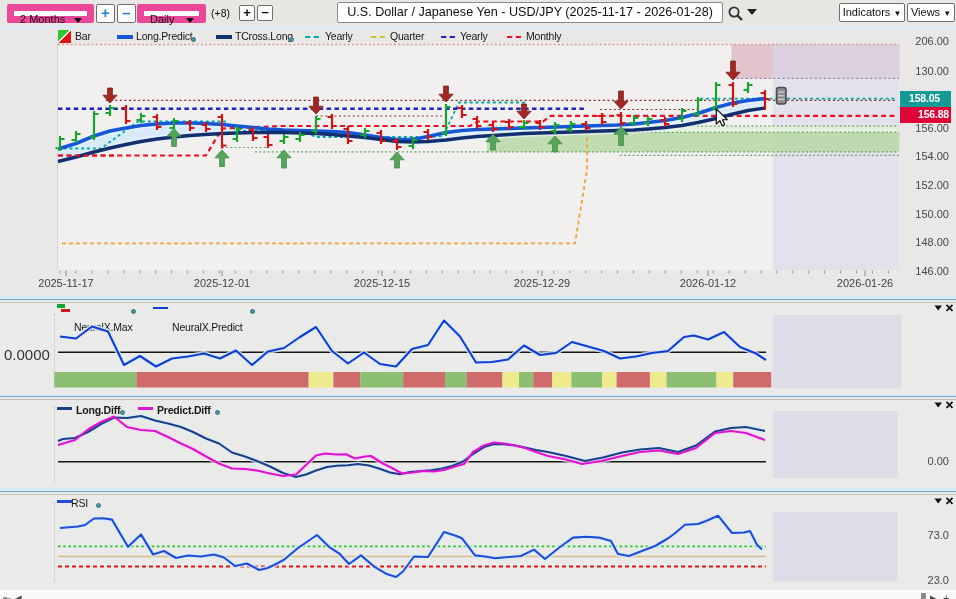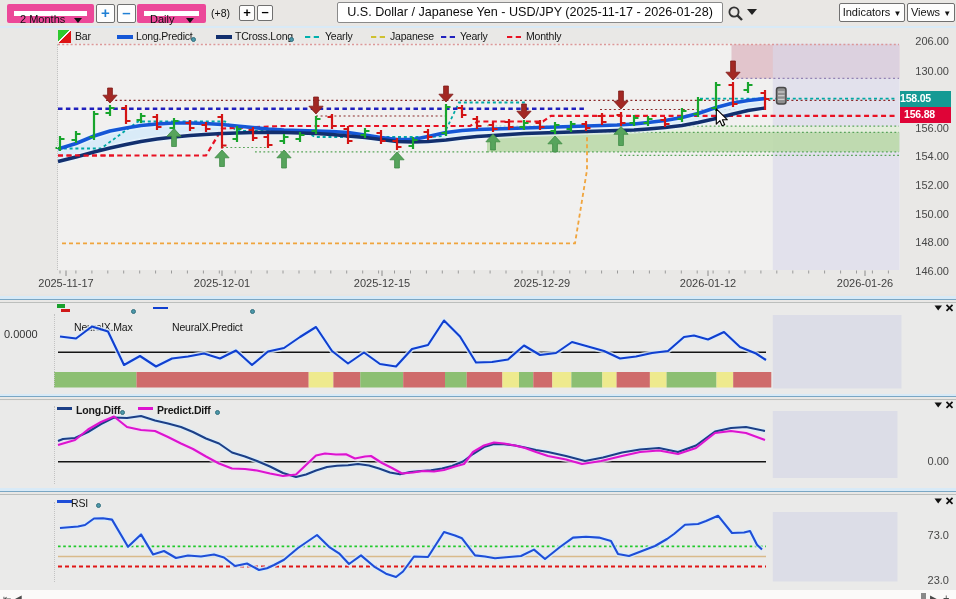--- a/index.html
+++ b/index.html
@@ -46,21 +46,21 @@
 <span class="lt" style="left:75px">Bar</span>
 <span style="position:absolute;left:117px;top:34.5px;width:16px;height:4px;background:#1557d6"></span>
 <span class="lt" style="left:136px">Long.Predict</span>
     <span style="position:absolute;left:191px;top:37px;width:5px;height:5px;border-radius:50%;background:#4b97a9;border:1px solid #33707f"></span>
 <span style="position:absolute;left:216px;top:34.5px;width:16px;height:4px;background:#122f6e"></span>
 <span class="lt" style="left:235px">TCross.Long</span>
     <span style="position:absolute;left:289px;top:37px;width:5px;height:5px;border-radius:50%;background:#4b97a9;border:1px solid #33707f"></span>
 <span class="ld" style="left:305px;border-top:2.5px dashed #00b0ad"></span>
 <span class="lt" style="left:325px">Yearly</span>
 <span class="ld" style="left:371px;border-top:2.5px dashed #cfc12f"></span>
-<span class="lt" style="left:390px">Japanese</span>
+<span class="lt" style="left:390px">Quarter</span>
 <span class="ld" style="left:441px;border-top:2.5px dashed #2121bd"></span>
 <span class="lt" style="left:460px">Yearly</span>
 <span class="ld" style="left:507px;border-top:2.5px dashed #e81123"></span>
 <span class="lt" style="left:526px">Monthly</span>
 
 <svg style="top:28px" width="956" height="266" viewBox="0 0 956 266">
 <rect x="58" y="15.5" width="842" height="226.5" fill="#f1f0ef"></rect>
 <rect x="731.5" y="16.5" width="168" height="34" fill="#c56e86" fill-opacity="0.33"></rect>
 <rect x="772.8" y="15.5" width="126.7" height="226.5" fill="#d8d9ea" fill-opacity="0.62"></rect>
 <rect x="487" y="98.2" width="412.5" height="6.1" fill="#e4f0da" fill-opacity="0.9"></rect>
@@ -251,22 +251,22 @@
 </svg>
 <div class="vdot" style="top:44px;height:226px"></div>
 <div class="plab" style="top:35px">206.00</div>
 <div class="plab" style="top:64.6px">130.00</div>
 <div class="plab" style="top:121.80000000000001px">156.00</div>
 <div class="plab" style="top:150.4px">154.00</div>
 <div class="plab" style="top:179px">152.00</div>
 <div class="plab" style="top:207.6px">150.00</div>
 <div class="plab" style="top:236.2px">148.00</div>
 <div class="plab" style="top:264.8px">146.00</div>
-<div style="position:absolute;left:900px;top:91px;width:51px;height:15.7px;background:#149a94;color:#fff;font-size:10.5px;font-weight:bold;letter-spacing:-0.2px;text-align:left;padding-right:2px;line-height:15.5px">158.05</div>
-<div style="position:absolute;left:900px;top:107px;width:51px;height:16px;background:#df0437;color:#fff;font-size:10.5px;font-weight:bold;letter-spacing:-0.2px;text-align:right;padding-right:16px;line-height:15.5px">156.88</div>
+<div style="position:absolute;left:900px;top:91px;width:51px;height:15.7px;background:#149a94;color:#fff;font-size:10.5px;font-weight:bold;letter-spacing:-0.2px;text-align:center;padding-right:2px;line-height:15.5px">158.05</div>
+<div style="position:absolute;left:900px;top:107px;width:51px;height:16px;background:#df0437;color:#fff;font-size:10.5px;font-weight:bold;letter-spacing:-0.2px;text-align:right;padding-right:2px;line-height:15.5px">156.88</div>
 
 <div class="sep" style="top:296px"></div>
 
 <div style="position:absolute;left:0;top:297px;width:956px;height:98px;background:#eaeae9"></div>
 
 <div style="position:absolute;left:57px;top:303px;width:14px;height:10px">
   <span style="position:absolute;left:0;top:1px;width:8px;height:3.5px;background:#18a02c"></span>
   <span style="position:absolute;left:4px;top:5.5px;width:9px;height:3.5px;background:#d01818"></span>
 </div>
 <span class="lt2" style="left:74px">NeuralX.Max</span>
@@ -293,21 +293,21 @@
 <rect x="571.4" y="75" width="30.9" height="15.5" fill="#8cbf72"></rect>
 <rect x="602.3" y="75" width="14.3" height="15.5" fill="#eeea8e"></rect>
 <rect x="616.6" y="75" width="33.3" height="15.5" fill="#cf6b6b"></rect>
 <rect x="649.9" y="75" width="16.7" height="15.5" fill="#eeea8e"></rect>
 <rect x="666.6" y="75" width="49.9" height="15.5" fill="#8cbf72"></rect>
 <rect x="716.5" y="75" width="16.7" height="15.5" fill="#eeea8e"></rect>
 <rect x="733.2" y="75" width="38.1" height="15.5" fill="#cf6b6b"></rect>
 <polyline points="60,39.5 76,41.5 92,29.5 108,34.5 124,68 140,59 156,69.5 172,61.5 188,59.5 204,56.5 220,61.5 236,53.5 252,68 268,54.5 284,51 300,40 316,30 332,54 348,66.5 364,55.5 380,67 396,69.5 412,52 428,48 444,23.5 460,39.5 476,65.5 492,65 508,62.5 524,48.5 540,58 556,56 572,45 588,49.5 604,54 620,61.5 636,59.5 652,56 668,54 684,40 694,38.5 708,42.5 724,35 740,50 756,56.5 766,63" fill="none" stroke="#dcebfa" stroke-width="5" stroke-opacity="0.8" stroke-linejoin="round"></polyline>
 <polyline points="60,39.5 76,41.5 92,29.5 108,34.5 124,68 140,59 156,69.5 172,61.5 188,59.5 204,56.5 220,61.5 236,53.5 252,68 268,54.5 284,51 300,40 316,30 332,54 348,66.5 364,55.5 380,67 396,69.5 412,52 428,48 444,23.5 460,39.5 476,65.5 492,65 508,62.5 524,48.5 540,58 556,56 572,45 588,49.5 604,54 620,61.5 636,59.5 652,56 668,54 684,40 694,38.5 708,42.5 724,35 740,50 756,56.5 766,63" fill="none" stroke="#0f3fd0" stroke-width="2.1" stroke-linejoin="round"></polyline>
 </svg>
-<span style="position:absolute;left:4px;top:328px;font-size:11px;color:#333">0.0000</span>
+<span style="position:absolute;left:4px;top:346px;font-size:15px;color:#333">0.0000</span>
 <div class="vdot" style="left:54px;top:314px;height:74px"></div>
 <svg style="left:934px;top:304px" width="20" height="8" viewBox="0 0 20 8">
       <path d="M0.5 1.5 H8 L4.2 6.5 Z" fill="#111"></path>
       <path d="M12.5 0.8 L18.5 6.8 M18.5 0.8 L12.5 6.8" stroke="#111" stroke-width="1.7"></path>
     </svg>
 
 <div class="sep" style="top:394px"></div>
 
 <div style="position:absolute;left:0;top:398px;width:956px;height:90px;background:#eaeae9"></div>
 

